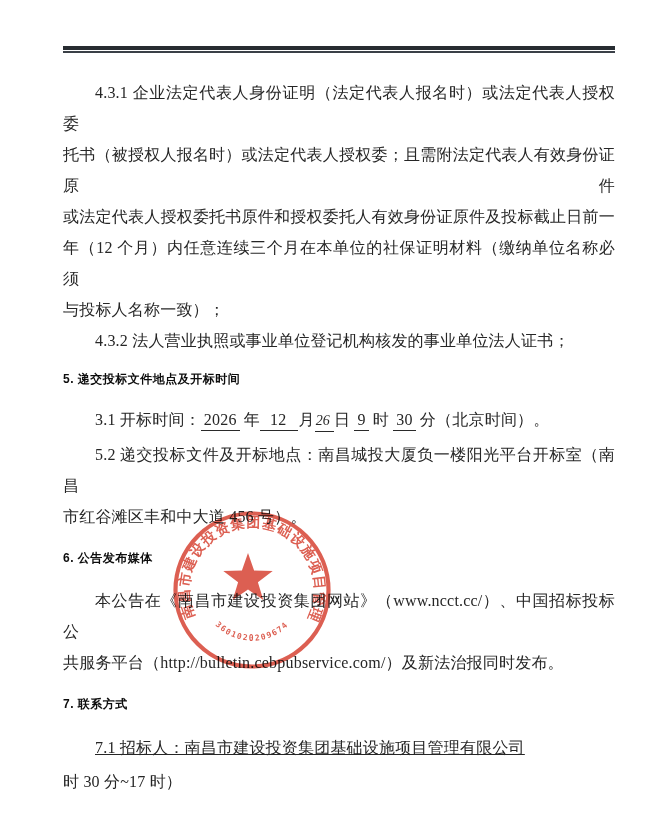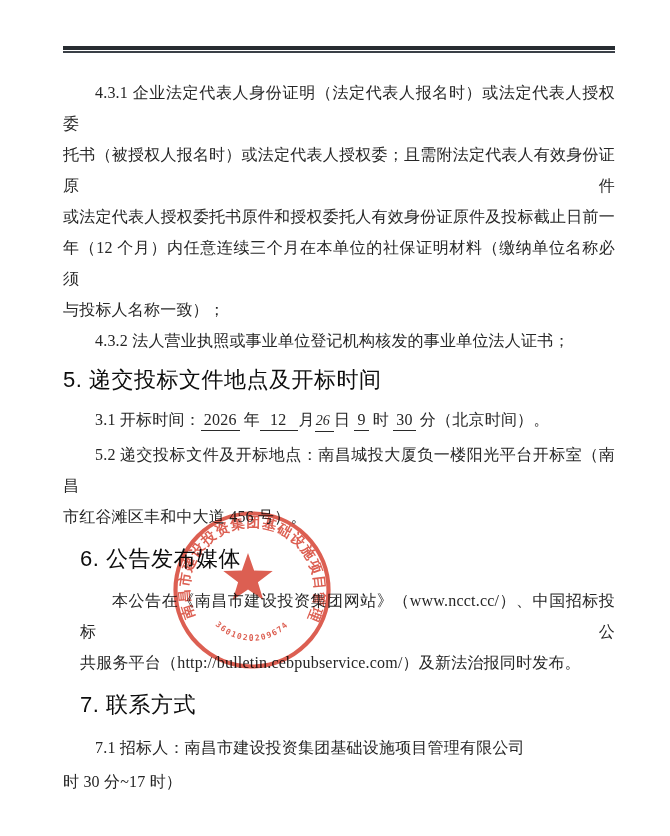--- a/index.html
+++ b/index.html
@@ -27,29 +27,29 @@
     white-space:normal;
     letter-spacing:0.2px;
   }
   .fill{
     text-align:justify;
     text-align-last:justify;
   }
   .indent{ text-indent:32px; }
   .heading{
     font-family:"Liberation Sans","DejaVu Sans",sans-serif;
-    font-weight:normal;
+    font-weight:bold;
     color:#0d0d0d;
-    font-size:22px;
+    font-size:12px;
     line-height:31px;
     letter-spacing:0.5px;
   }
   .mt8{margin-top:8px;}  .mt9{margin-top:9px;}
-  .mt4{margin-top:4px;}  .mt11{margin-top:11px;margin-left:17px;}
-  .mt12{margin-top:12px;} .mt3{margin-top:3px;}
+  .mt4{margin-top:4px;}  .mt11{margin-top:11px;}
+  .mt12{margin-top:12px;text-decoration:underline;} .mt3{margin-top:3px;}
   .u{
     display:inline-block;
     border-bottom:1px solid #2a2a2a;
     padding:0 3px;
     line-height:20px;
     text-indent:0;
   }
   .uwide{ padding:0 12px 0 10px; }
   .handwrit{
     font-style:italic;

